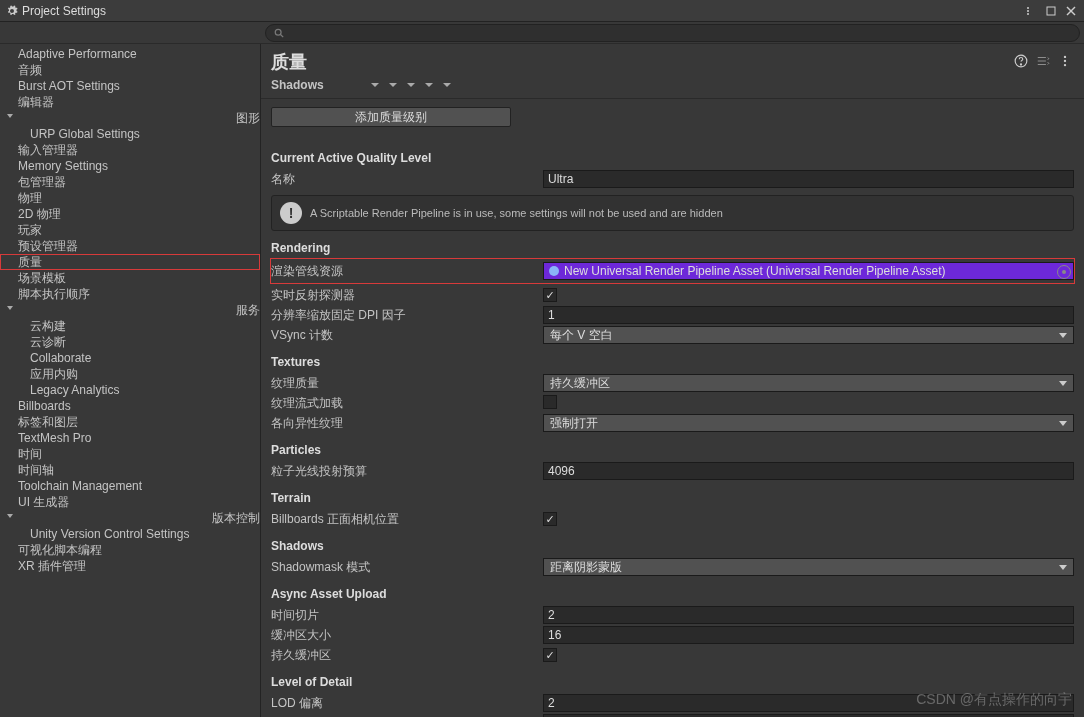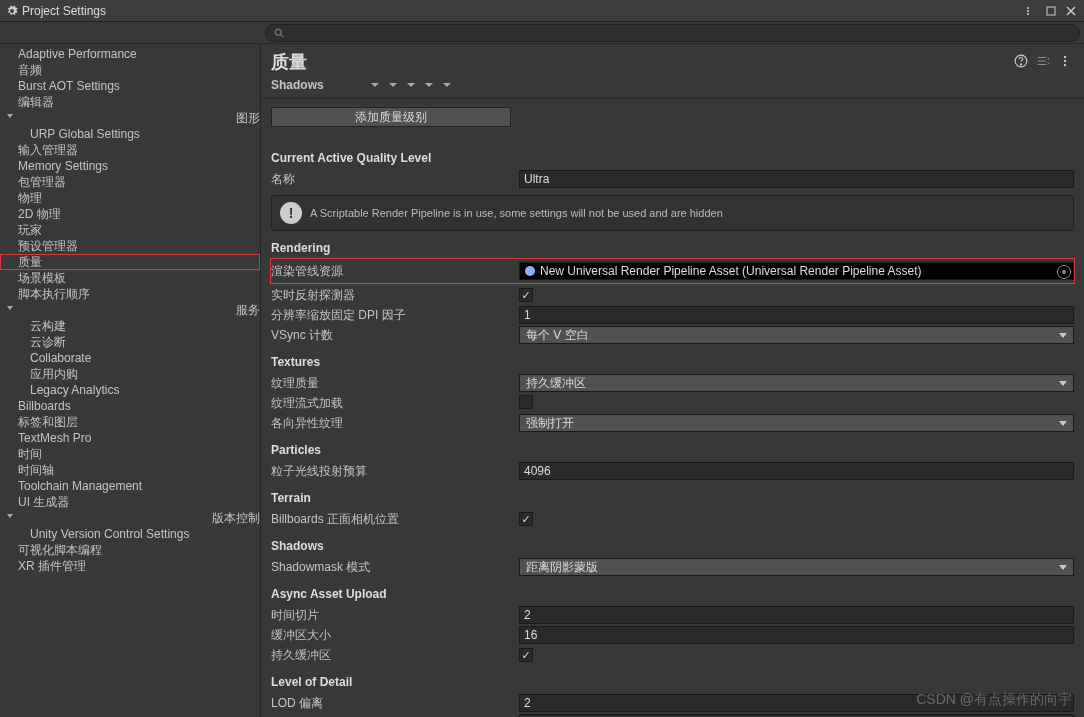--- a/index.html
+++ b/index.html
@@ -31,27 +31,27 @@
 
 .defaultrow { display: flex; align-items: center; padding: 2px 10px 6px 10px; border-bottom: 1px solid #2a2a2a; }
 .defaultrow .lbl { width: 90px; font-weight: 600; }
 .defaultrow .dd { width: 8px; height: 8px; margin-left: 10px; }
 
 .addbtn { margin: 8px 10px; width: 240px; height: 20px; background: #515151; border: 1px solid #222; color: #ddd; display: flex; align-items: center; justify-content: center; cursor: pointer; border-radius: 2px; font-size: 12px; }
 
 .section { padding: 6px 10px 0 10px; }
 .section-title { font-weight: 600; color: #ddd; margin-top: 10px; margin-bottom: 4px; font-size: 12px; }
 
-.row { display: flex; align-items: center; height: 20px; margin-bottom: 0px; }
+.row { display: flex; align-items: center; height: 20px; margin-bottom: 0px; gap: 24px; }
 .row .label { width: 248px; padding-left: 0; color: #c4c4c4; }
 .row .field { flex: 1; }
 .row .field input[type=text] { width: 100%; height: 18px; background: #2a2a2a; border: 1px solid #1a1a1a; color: #ddd; padding: 0 4px; font-size: 12px; }
 .row .field .select { width: 100%; height: 18px; background: #515151; border: 1px solid #1a1a1a; color: #ddd; padding: 0 6px; font-size: 12px; display: flex; align-items: center; position: relative; }
 .row .field .select::after { content: ""; position: absolute; right: 6px; top: 6px; border-left: 4px solid transparent; border-right: 4px solid transparent; border-top: 5px solid #ccc; }
-.row .field .objfield { width: 100%; height: 18px; background: #000000; border: 1px solid #1a1a1a; color: #ddd; padding: 0 4px; font-size: 12px; display: flex; align-items: center; position: relative; }
+.row .field .objfield { width: 100%; height: 18px; background: #6d28d9; border: 1px solid #1a1a1a; color: #ddd; padding: 0 4px; font-size: 12px; display: flex; align-items: center; position: relative; }
 .row .field .objfield .picker { position: absolute; right: 2px; top: 2px; width: 14px; height: 14px; border-radius: 50%; border: 1px solid #888; display: flex; align-items: center; justify-content: center; }
 .row .field .objfield .picker::after { content: ""; width: 4px; height: 4px; border-radius: 50%; background: #888; }
 .row .field .chk { width: 14px; height: 14px; background: #2a2a2a; border: 1px solid #1a1a1a; display: inline-flex; align-items: center; justify-content: center; }
 .row .field .chk.checked::after { content: "✓"; color: #ddd; font-size: 11px; line-height: 1; }
 
 .highlight-row { outline: 1px solid #d73a3a; outline-offset: 0; padding: 2px 0; margin: 2px 0; }
 
 .infobox { margin: 6px 0; background: #323232; border: 1px solid #222; border-radius: 3px; padding: 6px 8px; display: flex; align-items: center; gap: 8px; }
 .infobox .iicon { width: 22px; height: 22px; border-radius: 50%; background: #ccc; color: #323232; display: flex; align-items: center; justify-content: center; font-weight: bold; font-size: 14px; }
 .infobox .itext { font-size: 11px; color: #bbb; }

